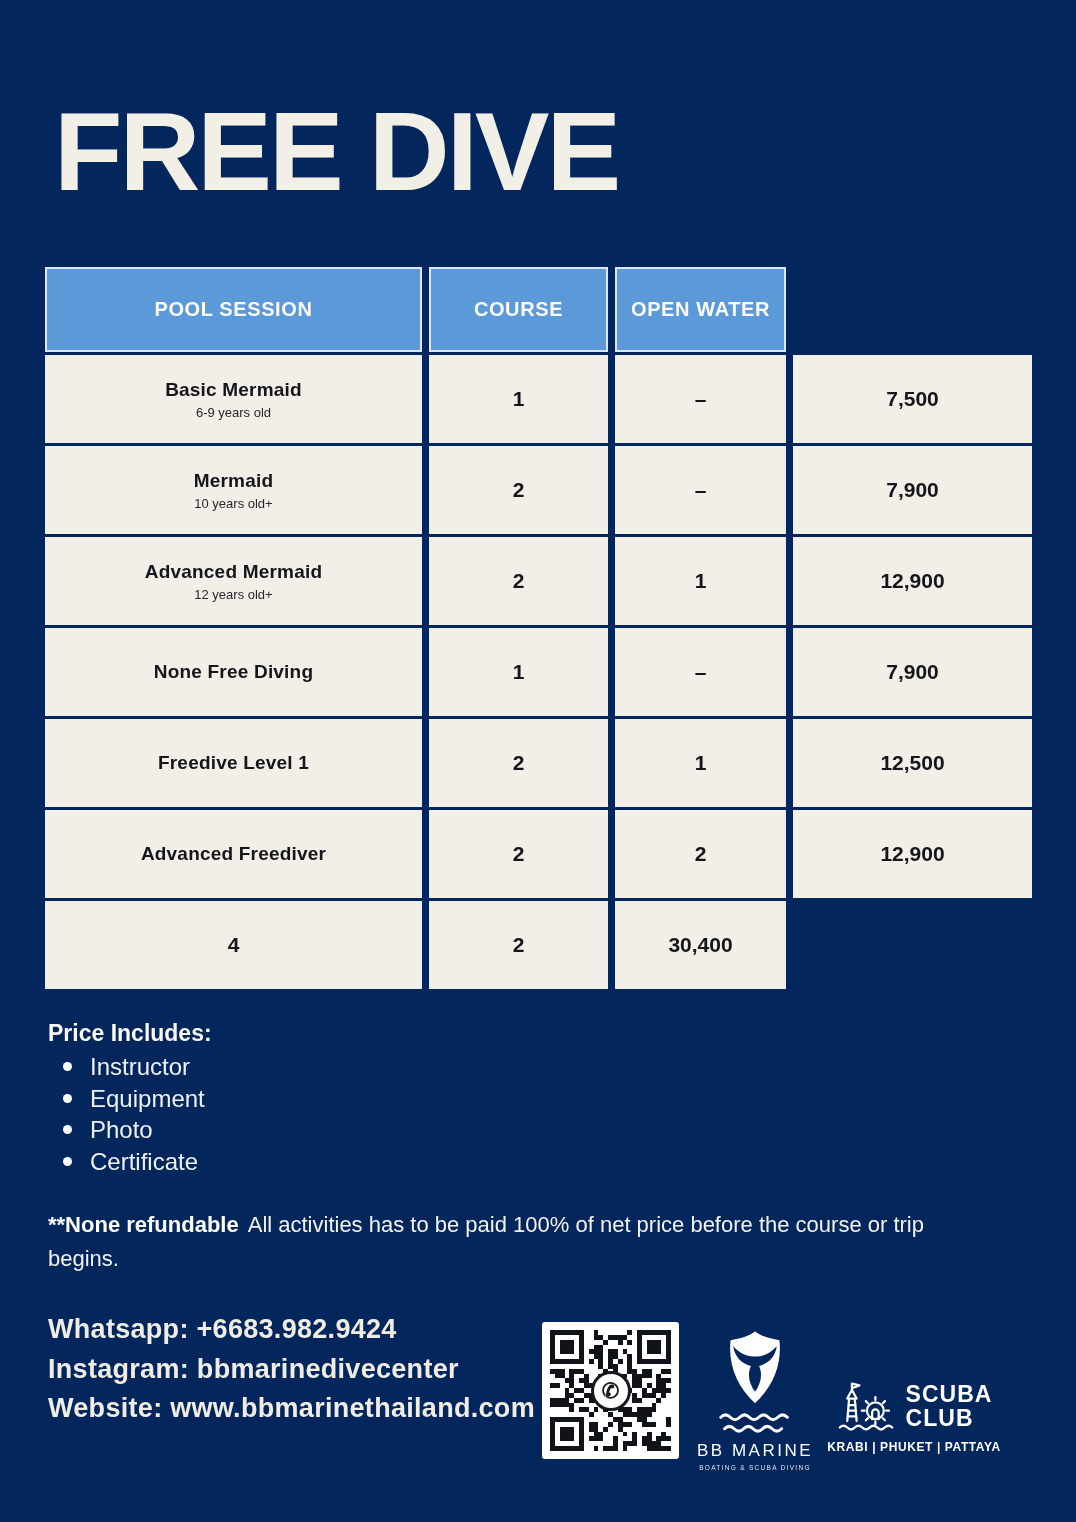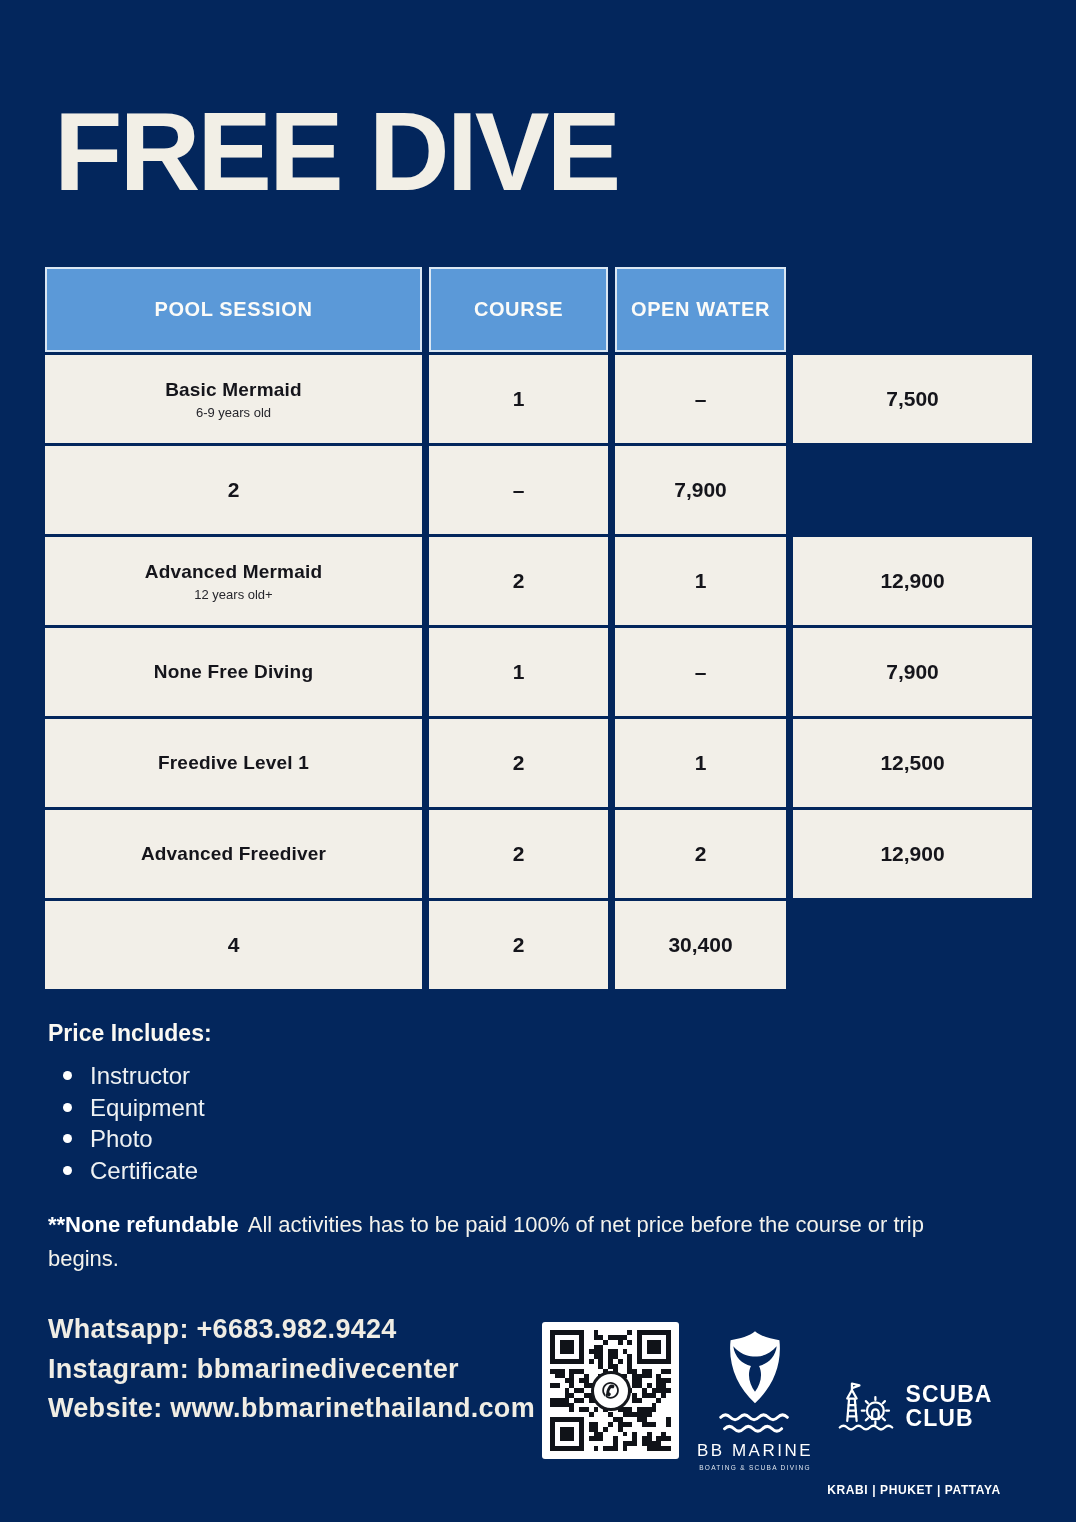--- a/index.html
+++ b/index.html
@@ -41,21 +41,21 @@
     color:#15151b; text-align:center;
   }
   .course-name { font-size:19px; font-weight:700; letter-spacing:0.2px; }
   .course-sub  { font-size:13px; margin-top:4px; color:#26262c; }
   .course-sub:empty { display:none; }
   .num { font-size:21px; font-weight:700; }
 
   
   .includes { position:absolute; left:48px; top:1020px; }
   .includes-heading { font-size:23px; font-weight:700; color:#fbf9f3; }
-  .includes ul { list-style:none; margin-top:13px; }
+  .includes ul { list-style:none; margin-top:4px; }
   .includes li {
     position:relative; padding-left:42px;
     font-size:24px; font-weight:400; color:#eef1f3; line-height:31.5px;
   }
   .includes li::before {
     content:""; position:absolute; left:15px; top:11px;
     width:9px; height:9px; border-radius:50%; background:#ffffff;
   }
 
   
@@ -104,21 +104,21 @@
     letter-spacing:2.5px; color:#ffffff; white-space:nowrap;
   }
   .bbmarine-tagline {
     margin-top:3px; font-size:6.5px; font-weight:400;
     letter-spacing:1.3px; color:#dfe6ee; white-space:nowrap;
   }
 
   
   .scuba {
     position:absolute; left:824px; top:1378px; width:180px;
-    display:flex; flex-direction:column; align-items:center;gap:43px;
+    display:flex; flex-direction:column; align-items:center;
   }
   .scuba-top { display:flex; align-items:center; gap:10px; }
   .scuba-name { display:flex; flex-direction:column; }
   .scuba-name span {
     font-size:23px; font-weight:800; line-height:24px;
     letter-spacing:1px; color:#ffffff;
   }
   .scuba-locations {
     margin-top:6px; font-size:12px; font-weight:700;
     letter-spacing:0.6px; color:#ffffff; white-space:nowrap;
@@ -140,20 +140,24 @@
     <div class="td">
       <div class="course-name">Basic Mermaid</div>
       <div class="course-sub">6-9 years old</div>
     </div>
     <div class="td num">1</div>
     <div class="td num">–</div>
     <div class="td num">7,500</div>
   </div>
 
   <div class="trow">
+    <div class="td">
+      <div class="course-name">Mermaid</div>
+      <div class="course-sub">10 years old+</div>
+    </div>
     <div class="td num">2</div>
     <div class="td num">–</div>
     <div class="td num">7,900</div>
   </div>
 
   <div class="trow">
     <div class="td">
       <div class="course-name">Advanced Mermaid</div>
       <div class="course-sub">12 years old+</div>
     </div>

